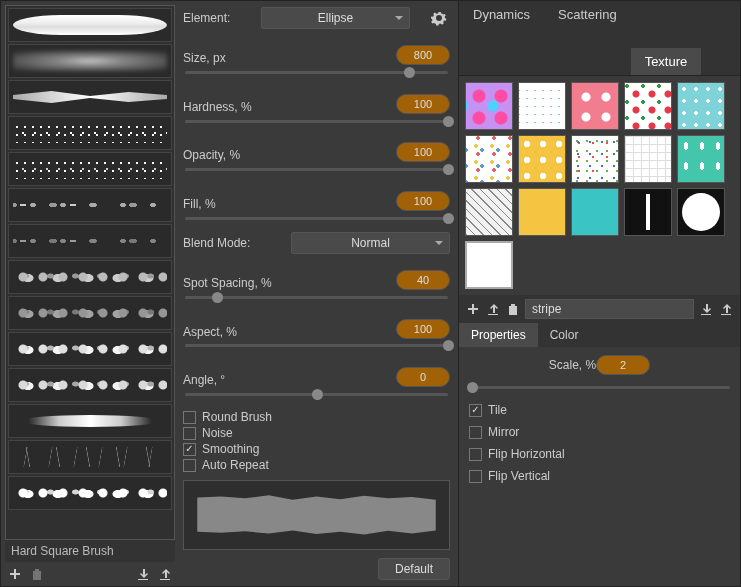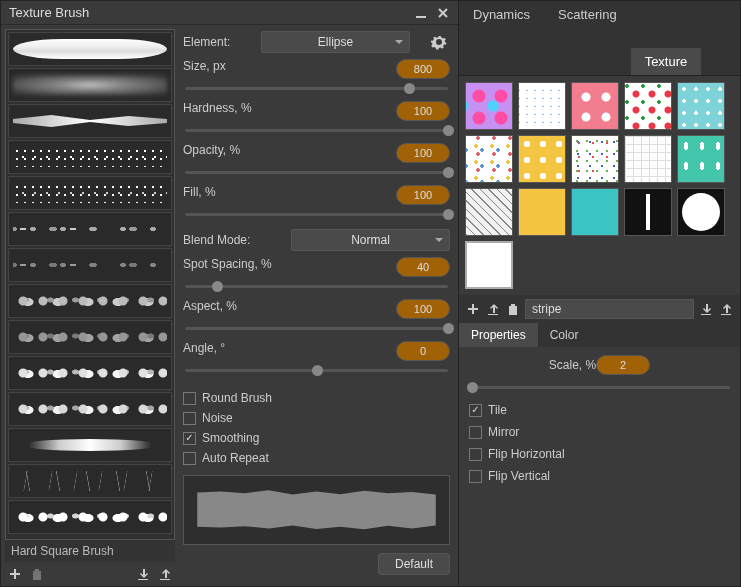--- a/index.html
+++ b/index.html
@@ -28,21 +28,21 @@
   .prop-row { display: flex; align-items: center; gap: 18px; height: 22px;}
   .prop-row label { color: #ccc; flex: 0 0 90px; }
   .prop-row label.short { flex: 0 0 60px; }
   .dropdown { flex: 1; background: #4a4a4a; border: 1px solid #555; height: 22px; display: flex; align-items: center; justify-content: center; position: relative; color: #ddd; border-radius: 2px; }
   .dropdown::after { content: ""; position: absolute; right: 6px; width: 0; height: 0; border-left: 4px solid transparent; border-right: 4px solid transparent; border-top: 4px solid #aaa; }
   .gear { width: 22px; height: 22px; display: flex; align-items: center; justify-content: center; }
   .val-box { width: 54px; height: 20px; background: #a16207; border: 1px solid #555; border-radius: 10px; color: #ddd; text-align: center; line-height: 18px; font-size: 11px;}
   .slider-row { height: 14px; padding: 0 2px; display: flex; align-items: center;}
   .slider { width: 100%; height: 3px; background: #555; position: relative; border-radius: 2px;}
   .slider-thumb { position: absolute; top: -4px; width: 11px; height: 11px; background: #888; border-radius: 50%; margin-left: -5px; }
-  .label-val-row { display:flex; justify-content: space-between; align-items:flex-start; height:20px; margin-top:4px;}
+  .label-val-row { display:flex; justify-content: space-between; align-items:flex-end; height:20px; margin-top:14px;}
   .label-val-row span { color: #ccc; }
   
   .checkbox-row { display: flex; align-items: center; gap: 6px; height: 18px; }
   .chk { width: 13px; height: 13px; border: 1px solid #777; background: #3a3a3a; display: inline-flex; align-items: center; justify-content: center; }
   .chk.checked::after { content: "✓"; color: #ddd; font-size: 10px; line-height: 10px; }
   
   .preview-box { flex: 0 0 70px; background: #2e2e2e; border: 1px solid #555; margin-top: 6px; position: relative; overflow: hidden;}
   .preview-shape { position: absolute; left: 5%; right: 5%; top: 12px; bottom: 12px; background: #888; clip-path: polygon(0 10%, 10% 8%, 20% 12%, 30% 5%, 40% 15%, 50% 8%, 60% 14%, 70% 6%, 80% 12%, 90% 9%, 100% 15%, 100% 85%, 90% 92%, 80% 86%, 70% 94%, 60% 88%, 50% 93%, 40% 85%, 30% 92%, 20% 87%, 10% 90%, 0 88%);}
   
   .default-row { display: flex; justify-content: flex-end; padding-top: 6px; }
@@ -102,35 +102,20 @@
   .t16{background:#fff; border:4px solid #000;}
   
   .sm-icon { width:16px; height:16px; display:flex; align-items:center; justify-content:center; cursor:pointer; }
   .sm-icon svg { width:14px; height:14px; fill:#ccc; }
   .disabled { opacity: 0.4; }
 </style>
 </head>
 <body>
 
 <div class="left-panel">
-  <div class="panel-title">
-    <span>Texture Brush</span>
-    <div class="title-icons">
-      <div class="icon-btn">
-          <svg viewBox="0 0 12 12">
-            <rect x="1" y="9" width="10" height="2"></rect>
-          </svg>
-        </div>
-      <div class="icon-btn">
-          <svg viewBox="0 0 12 12">
-            <path d="M2 2 L10 10 M10 2 L2 10" stroke="#ccc" stroke-width="2"></path>
-          </svg>
-        </div>
-    </div>
-  </div>
   <div class="panel-body">
     <div class="brush-col">
       <div class="brush-list">
         <div class="brush-thumb">
             <div class="bstroke b1"></div>
           </div>
         <div class="brush-thumb">
             <div class="bstroke b2"></div>
           </div>
         <div class="brush-thumb">

